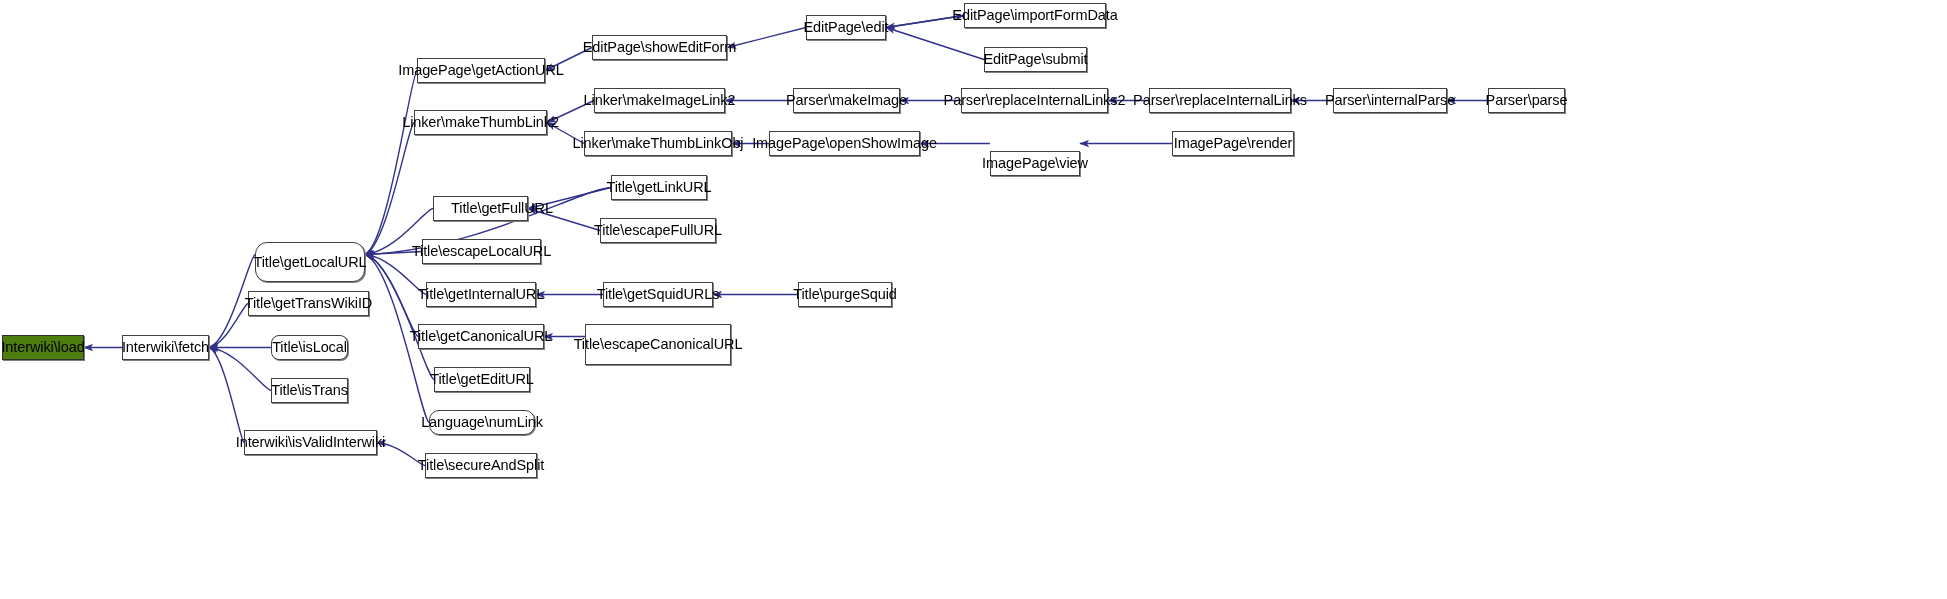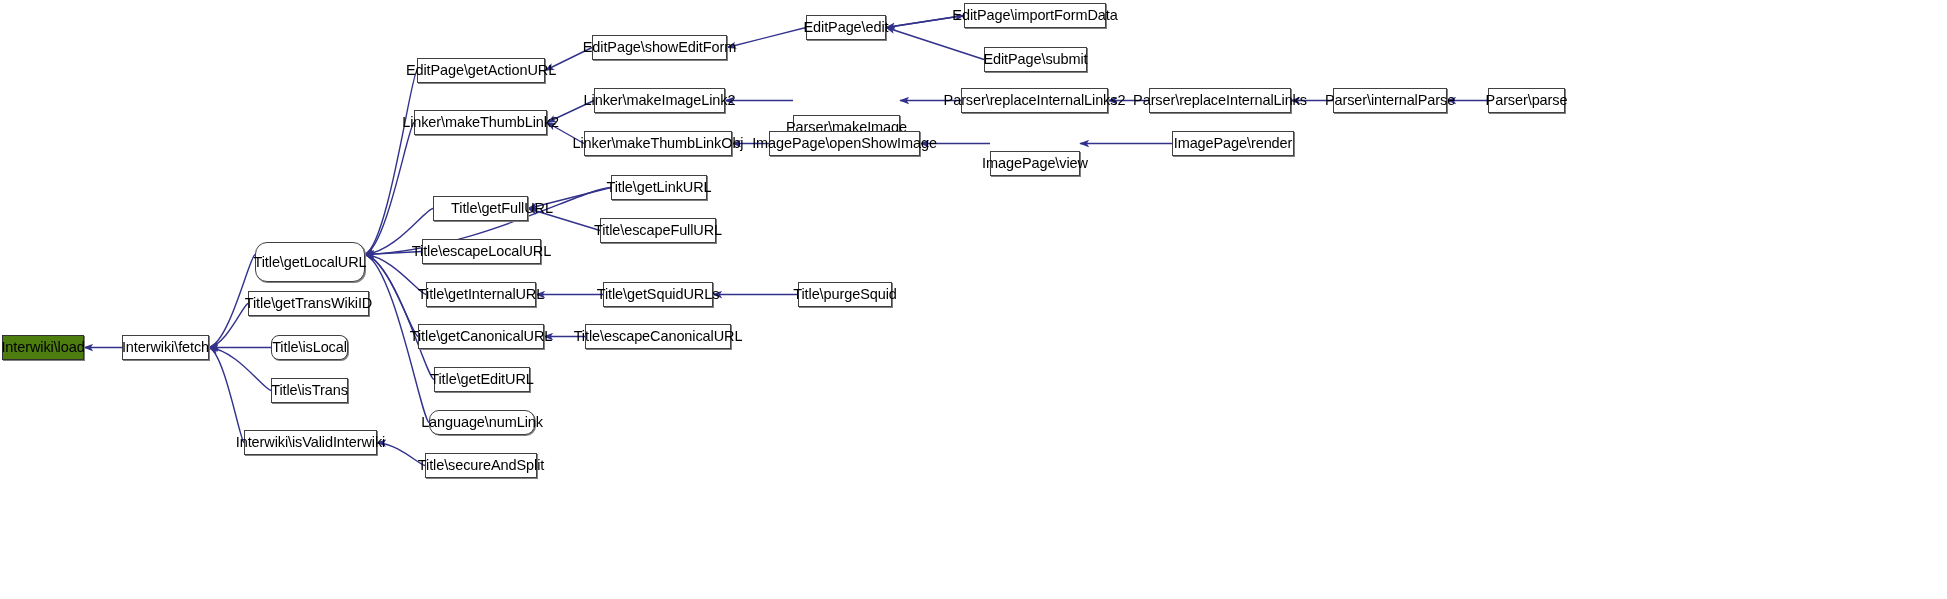--- a/index.html
+++ b/index.html
@@ -106,21 +106,21 @@
       <div class="node" style="left: 271px; top: 335px; width: 77px; height: 25px; border-radius: 8px;">
         <span class="node-label">Title\isLocal</span>
       </div>
       <div class="node" style="left: 271px; top: 378px; width: 77px; height: 25px;">
         <span class="node-label">Title\isTrans</span>
       </div>
       <div class="node" style="left: 244px; top: 430px; width: 133px; height: 25px;">
         <span class="node-label">Interwiki\isValidInterwiki</span>
       </div>
       <div class="node" style="left: 417px; top: 58px; width: 128px; height: 25px;">
-        <span class="node-label">EditPage\getActionURL</span>
+        <span class="node-label">ImagePage\getActionURL</span>
       </div>
       <div class="node" style="left: 414px; top: 110px; width: 133px; height: 25px;">
         <span class="node-label">Linker\makeThumbLink2</span>
       </div>
       <div class="node" style="left: 433px; top: 196px; width: 95px; height: 25px; padding-left: 43px;">
         <span class="node-label">Title\getFullURL</span>
       </div>
       <div class="node" style="left: 422px; top: 239px; width: 119px; height: 25px;">
         <span class="node-label">Title\escapeLocalURL</span>
       </div>
@@ -150,33 +150,33 @@
       </div>
       <div class="node" style="left: 611px; top: 175px; width: 96px; height: 25px;">
         <span class="node-label">Title\getLinkURL</span>
       </div>
       <div class="node" style="left: 600px; top: 218px; width: 116px; height: 25px;">
         <span class="node-label">Title\escapeFullURL</span>
       </div>
       <div class="node" style="left: 603px; top: 282px; width: 110px; height: 25px;">
         <span class="node-label">Title\getSquidURLs</span>
       </div>
-      <div class="node" style="left: 585px; top: 324px; width: 146px; height: 25px;">
+      <div class="node" style="left: 585px; top: 324px; width: 146px; height: 41px;">
         <span class="node-label">Title\escapeCanonicalURL</span>
       </div>
       <div class="node" style="left: 806px; top: 15px; width: 80px; height: 25px;">
         <span class="node-label">EditPage\edit</span>
       </div>
       <div class="node" style="left: 964px; top: 3px; width: 142px; height: 25px;">
         <span class="node-label">EditPage\importFormData</span>
       </div>
       <div class="node" style="left: 984px; top: 47px; width: 103px; height: 25px;">
         <span class="node-label">EditPage\submit</span>
       </div>
-      <div class="node" style="left: 793px; top: 88px; width: 107px; height: 25px; margin-top: 27px;">
+      <div class="node" style="left: 793px; top: 88px; width: 107px; height: 25px;">
         <span class="node-label">Parser\makeImage</span>
       </div>
       <div class="node" style="left: 769px; top: 131px; width: 151px; height: 25px;">
         <span class="node-label">ImagePage\openShowImage</span>
       </div>
       <div class="node" style="left: 961px; top: 88px; width: 147px; height: 25px;">
         <span class="node-label">Parser\replaceInternalLinks2</span>
       </div>
       <div class="node" style="left: 990px; top: 131px; width: 90px; height: 25px; margin-top: 20px;">
         <span class="node-label">ImagePage\view</span>

